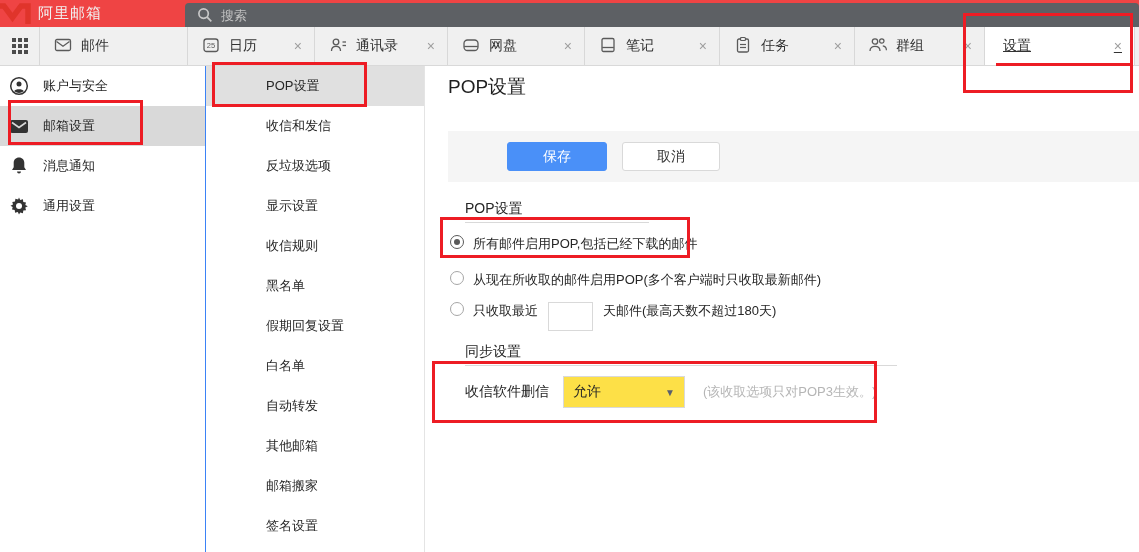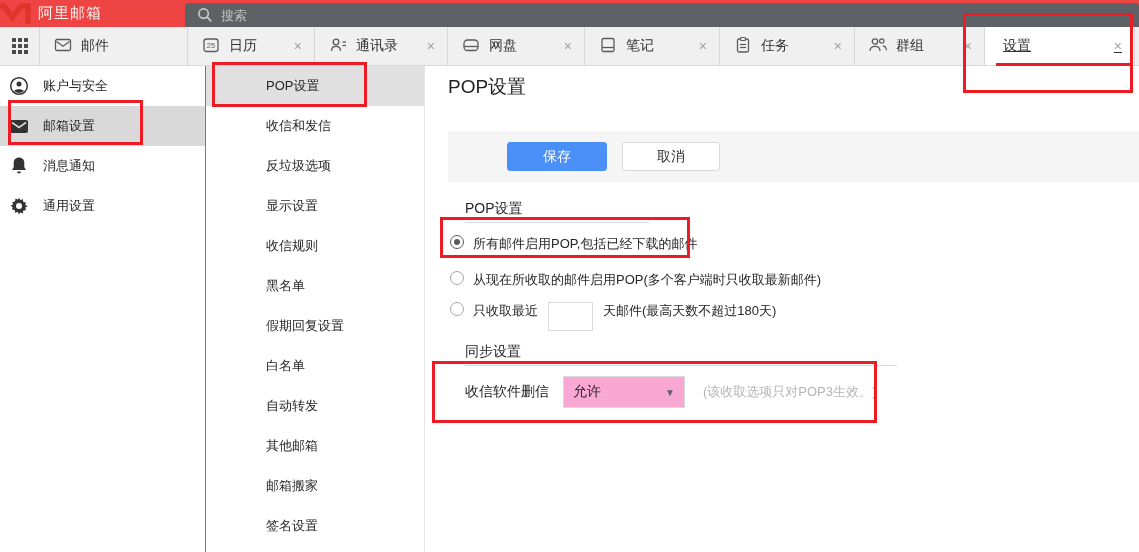--- a/index.html
+++ b/index.html
@@ -46,21 +46,21 @@
   .btn-cancel { left:156px; width:98px; background:#fff; border:1px solid #d9d9d9; color:#333; }
   .section-hd { position:absolute; left:39px; font-size:14px; color:#262626; border-bottom:1px solid #d9d9d9; padding-bottom:4px; }
   .hd-pop { top:134px; width:184px; }
   .hd-sync { top:277px; width:432px; }
   .radio-row { position:absolute; left:24px; display:flex; align-items:flex-start; font-size:13px; color:#262626; }
   .radio { width:14px; height:14px; border-radius:50%; border:1px solid #a6a6a6; margin-right:9px; background:#fff; position:relative; flex:0 0 auto; }
   .radio.checked { border-color:#595959; }
   .radio.checked::after { content:""; position:absolute; left:3px; top:3px; width:6px; height:6px; border-radius:50%; background:#595959; }
   .days-input { width:45px; height:29px; border:1px solid #d9d9d9; margin:0 10px; font-size:13px; padding:0 6px; font-family:inherit; outline:none; }
   .sync-row { position:absolute; left:39px; top:309px; height:34px; display:flex; align-items:center; font-size:14px; color:#262626; }
-  .dropdown { width:122px; height:32px; border:1px solid #d9d9d9; background:#f9a8d4; margin-left:14px; display:flex; align-items:center; padding:0 9px; cursor:pointer; }
+  .dropdown { width:122px; height:32px; border:1px solid #d9d9d9; background:#fde047; margin-left:14px; display:flex; align-items:center; padding:0 9px; cursor:pointer; }
   .dropdown .val { font-size:14px; color:#262626; }
   .dropdown .caret { margin-left:auto; font-size:10px; color:#5a5f6e; }
   .hint { margin-left:18px; font-size:13px; color:#b5b5b5; }
 
   
   .anno { position:absolute; border:3px solid #ed1c24; pointer-events:none; z-index:6; }
   .a-tab  { left:963px; top:13px;  width:170px; height:80px; }
   .a-side { left:8px;   top:100px; width:135px; height:45px; }
   .a-menu { left:212px; top:62px;  width:155px; height:45px; }
   .a-radio{ left:440px; top:217px; width:250px; height:41px; }

